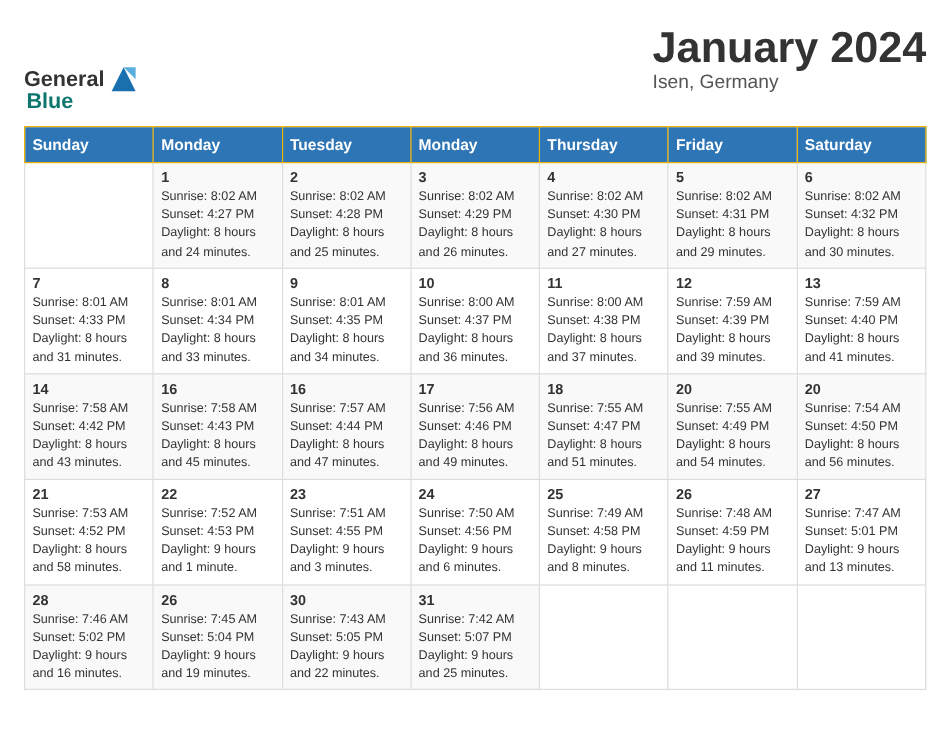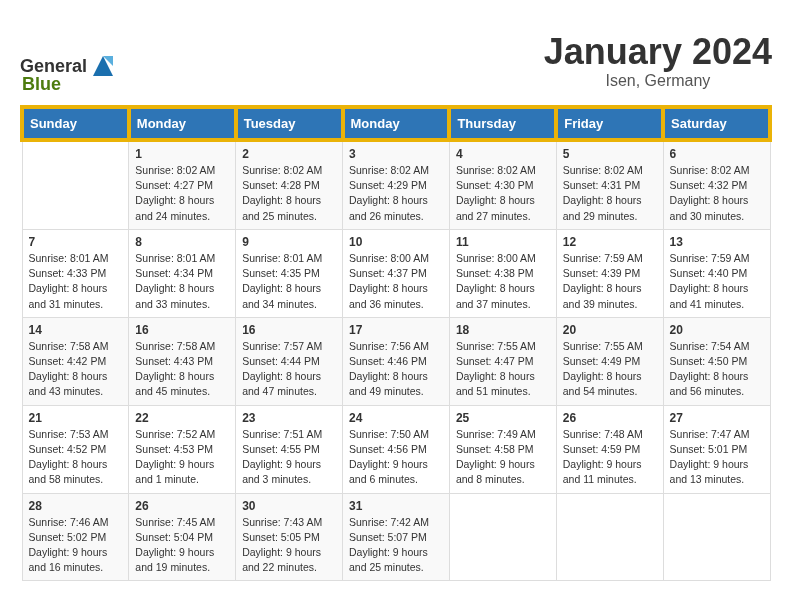--- a/index.html
+++ b/index.html
@@ -22,30 +22,29 @@
       margin-top: 32px;
     }
     .logo-text-general {
       font-size: 18px;
       font-weight: bold;
       color: #333;
     }
     .logo-text-blue {
       font-size: 18px;
       font-weight: bold;
-      color: #4d7c0f;
+      color: #0f766e;
     }
     .logo-icon {
       width: 28px;
       height: 28px;
       margin-left: 2px;
     }
     .title-area {
-      text-align: center;
-      margin-top: 12px;
+      text-align: left;
     }
     .month-title {
       font-size: 36px;
       font-weight: bold;
       color: #333;
       line-height: 1.1;
     }
     .location {
       font-size: 16px;
       color: #555;
@@ -54,21 +53,21 @@
       width: 100%;
       border-collapse: collapse;
       border: 1px solid #ccc;
     }
     .calendar th {
       background-color: #2e75b6;
       color: #fff;
       text-align: left;
       padding: 7px 6px;
       font-size: 13px;
-      border: 4px solid #eab308;
+      border: 1px solid #eab308;
     }
     .calendar td {
       vertical-align: top;
       padding: 5px 6px;
       border: 1px solid #ddd;
       width: calc(100% / 7);
       min-height: 80px;
       font-size: 11px;
       color: #333;
       background: #fff;

